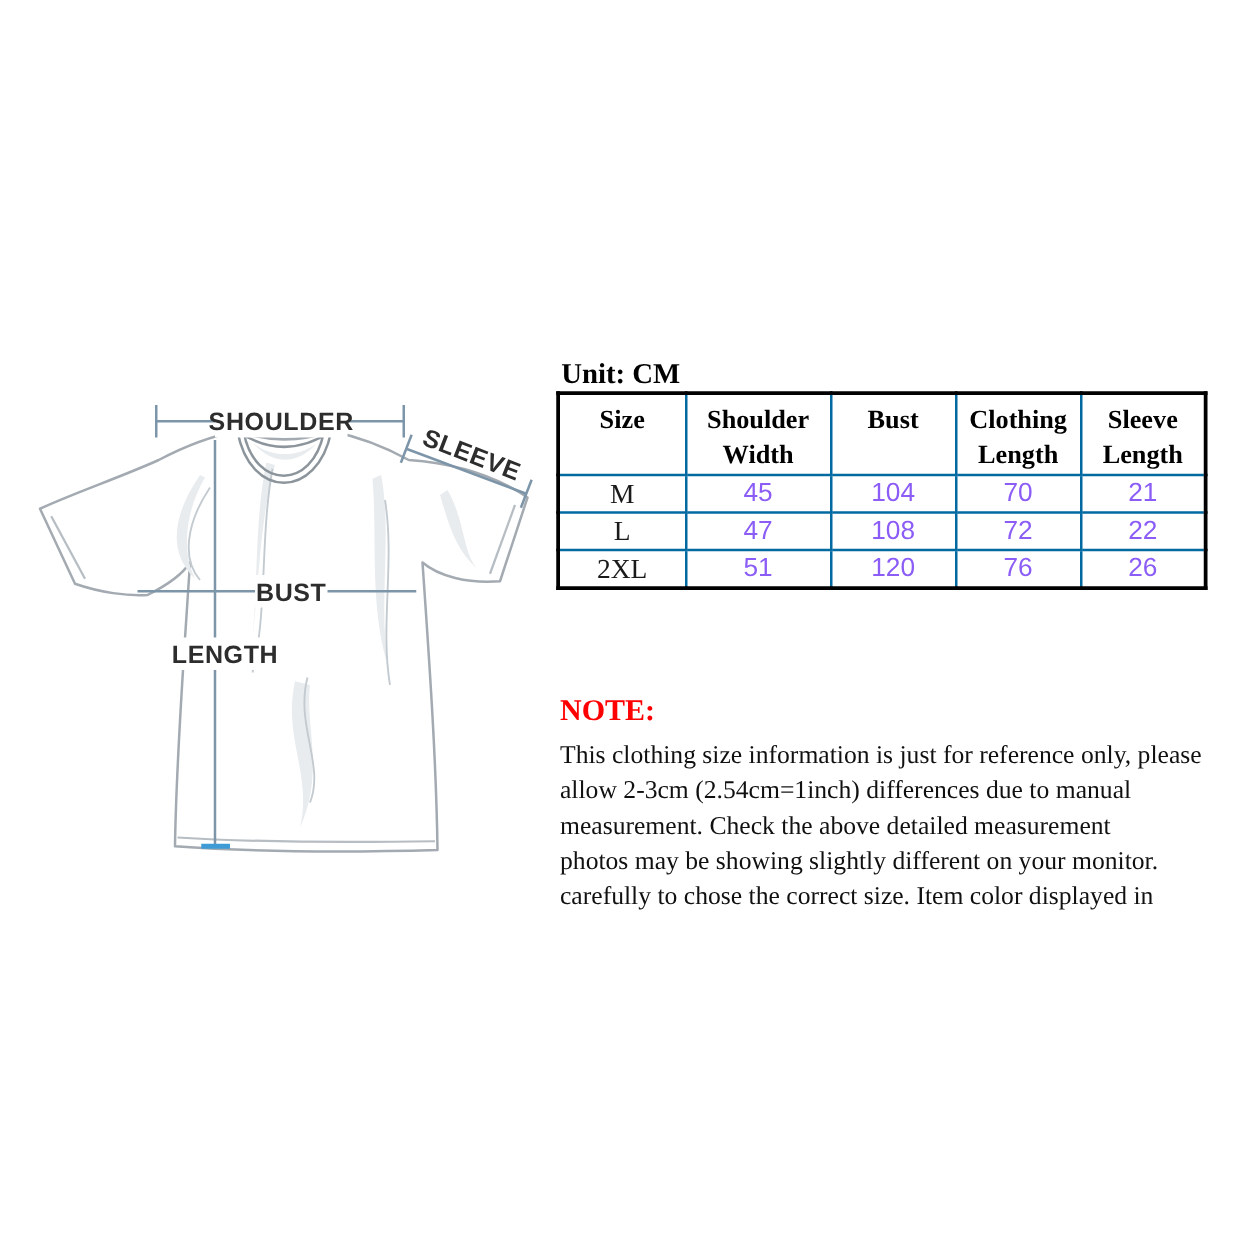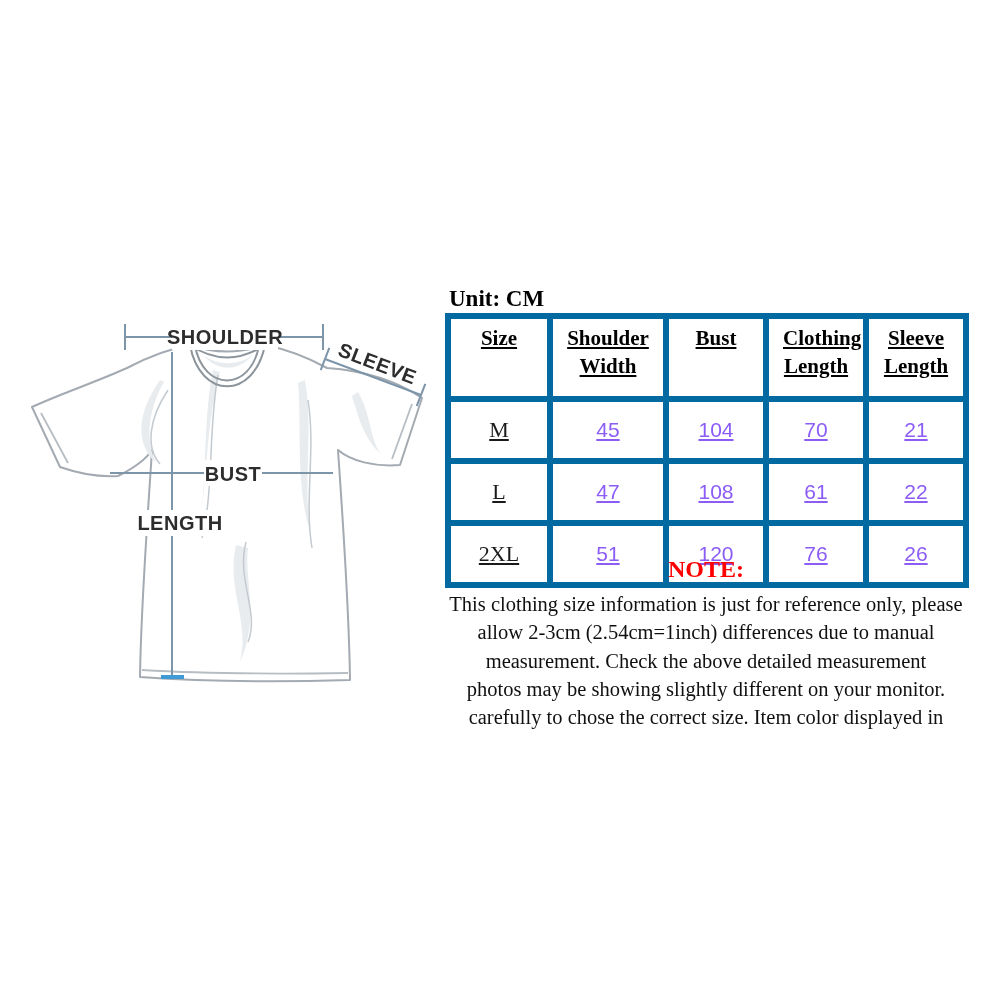--- a/index.html
+++ b/index.html
@@ -17,32 +17,32 @@
   .unit-label{
     position:absolute;left:449px;top:286px;
     font:bold 23px "Liberation Serif",serif;color:#000;text-align:center;
   }
   
   .size-table{
     position:absolute;left:445px;top:313px;
     border-collapse:collapse;table-layout:fixed;width:518px;
     border:3px solid #000;
   }
-  .size-table th,.size-table td{border:6px solid #0369a1;text-align:center;padding:14px;text-decoration:underline;}
+  .size-table th,.size-table td{border:2px solid #0369a1;text-align:center;padding:0;}
   .size-table th{
     font:bold 21px/28px "Liberation Serif",serif;color:#000;
     vertical-align:top;padding-top:5px;height:58px;
   }
   .size-table td{
     height:28px;vertical-align:middle;
     font:21px "Liberation Sans",sans-serif;color:#8b5cf6;
   }
   .size-table td.size-cell{font:22px "Liberation Serif",serif;color:#1a1a1a;}
   
-  .note{position:absolute;left:448px;top:556px;width:516px;text-align:center;}
+  .note{position:absolute;left:448px;top:556px;width:516px;}
   .note-heading{font:bold 24px "Liberation Serif",serif;color:#ff0000;margin:0 0 7px 0;}
   .note-line{font:20.5px/28.3px "Liberation Serif",serif;color:#101010;white-space:nowrap;}
 </style>
 </head>
 <body>
 
 <div id="canvas">
 
   <svg id="tshirt-svg" width="450" height="430" viewBox="0 0 450 430">
 
@@ -137,21 +137,21 @@
         <td class="size-cell">M</td>
         <td>45</td>
         <td>104</td>
         <td>70</td>
         <td>21</td>
       </tr>
       <tr>
         <td class="size-cell">L</td>
         <td>47</td>
         <td>108</td>
-        <td>61</td>
+        <td>72</td>
         <td>22</td>
       </tr>
       <tr>
         <td class="size-cell">2XL</td>
         <td>51</td>
         <td>120</td>
         <td>76</td>
         <td>26</td>
       </tr>
     </tbody>

